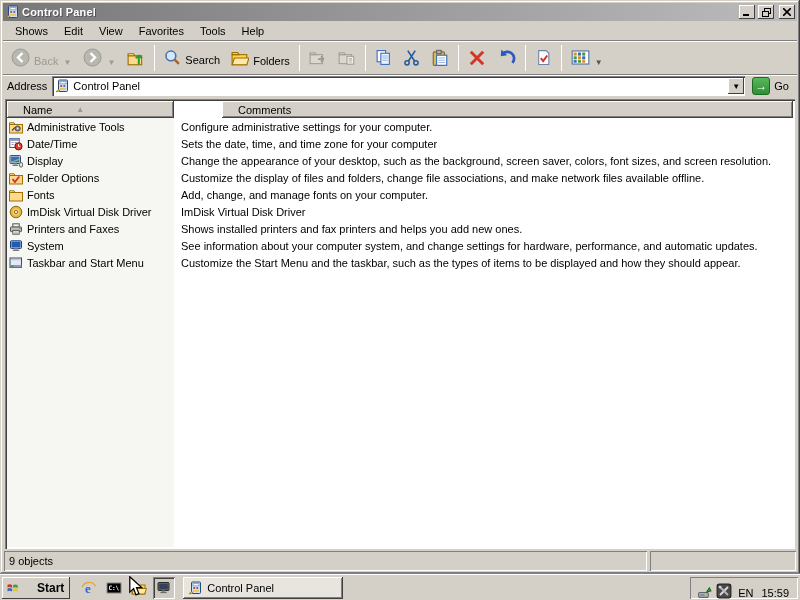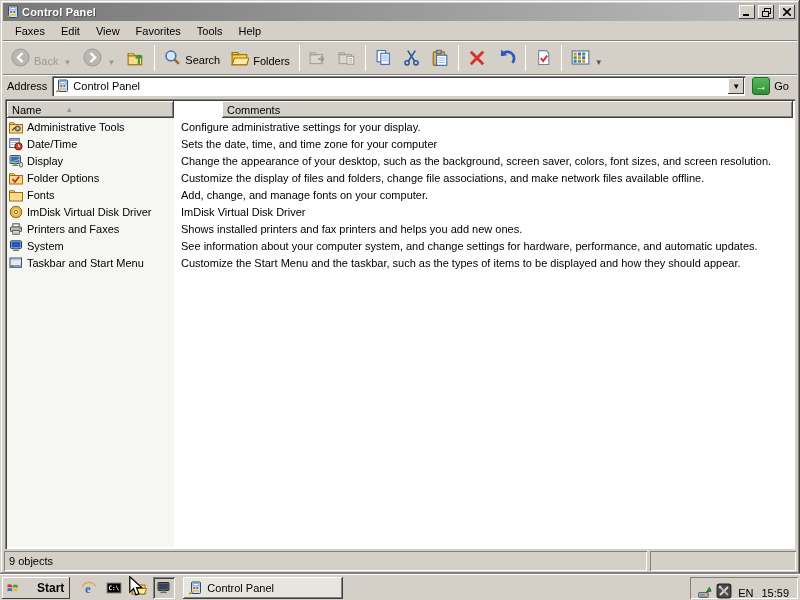--- a/index.html
+++ b/index.html
@@ -37,21 +37,21 @@
   .addr-combo .val { flex:1; }
   .combo-drop { width:16px; height:16px; display:flex; align-items:center; justify-content:center; font-size:8px; }
   .go { display:flex; align-items:center; gap:4px; padding:0 4px 0 2px; }
   .go-icon { width:18px; height:18px; border-radius:3px; background:linear-gradient(#59b85c,#2e8f34); border:1px solid #1c6b22;
              display:flex; align-items:center; justify-content:center; color:#fff; font-weight:bold; font-size:12px; }
 
   .listview { flex:1; background:#fff; position:relative; overflow:hidden;
               box-shadow: inset 1px 1px #808080, inset 2px 2px #404040, inset -1px -1px #ffffff; margin:0 2px; }
   .colshade { position:absolute; left:2px; top:19px; bottom:2px; width:167px; background:#f6f6f3; }
   .lheader { position:absolute; left:2px; right:2px; top:2px; height:17px; display:flex; }
-  .hcell { display:flex; align-items:center; padding:0 5px; background:#d4d0c8;
+  .hcell { display:flex; align-items:center; padding:0 16px; background:#d4d0c8;
            box-shadow: inset -1px -1px #404040, inset 1px 1px #ffffff, inset -2px -2px #808080; }
   .hcell.name { width:167px; }
   .hcell.comments { flex:1;margin-left:48px; }
   .sort-arrow { margin-left:24px; font-size:8px; color:#9a9a94; }
   .rows { position:absolute; left:2px; right:2px; top:19px; }
   .row { height:17px; display:flex; align-items:center; }
   .cell-name { width:167px; display:flex; align-items:center; gap:4px; padding-left:2px; overflow:hidden; white-space:nowrap; }
   .cell-comment { flex:1; padding-left:7px; white-space:nowrap; overflow:hidden; }
   .row .ic { width:14px; height:14px; flex:0 0 14px; }
 
@@ -104,21 +104,21 @@
         </svg>
       </span>
     <span class="cap-btn raised-thin">
         <svg width="8" height="8" viewBox="0 0 8 8">
           <path d="M0 0 L8 8 M8 0 L0 8" stroke="#000" stroke-width="1.6"></path>
         </svg>
       </span>
   </div>
 
   <div class="menubar" id="menubar">
-      <span>Faxes</span>
+      <span>Shows</span>
       <span>Edit</span>
       <span>View</span>
       <span>Favorites</span>
       <span>Tools</span>
       <span>Help</span>
     </div>
 
   <div class="toolbar">
     <span class="tbtn">
       <span>
@@ -302,21 +302,21 @@
               <svg width="14" height="14" viewBox="0 0 14 14">
                 <rect x="0.5" y="4.5" width="13" height="8.5" fill="#ffd98c" stroke="#a07000"></rect>
                 <path d="M0.5 4.5 L0.5 2.8 L5 2.8 L6.2 4.5 Z" fill="#ffe9a8" stroke="#a07000"></path>
                 <circle cx="8.7" cy="8.5" r="2.6" fill="#8a8a8a" stroke="#4a4a4a"></circle>
                 <circle cx="8.7" cy="8.5" r="1" fill="#e0e0e0"></circle>
                 <path d="M3 10.5 L6 7.5" stroke="#4a4a4a" stroke-width="1.2"></path>
               </svg>
             </span>
             <span>Administrative Tools</span>
           </span>
-          <span class="cell-comment">Configure administrative settings for your display.</span>
+          <span class="cell-comment">Configure administrative settings for your computer.</span>
         </div>
         <div class="row">
           <span class="cell-name">
             <span class="ic">
               <svg width="14" height="14" viewBox="0 0 14 14">
                 <rect x="0.8" y="1.5" width="9.5" height="9" fill="#fff" stroke="#445a8a"></rect>
                 <rect x="0.8" y="1.5" width="9.5" height="2.4" fill="#8a9ac4"></rect>
                 <path d="M2.5 5.5 h2 M5.5 5.5 h2 M2.5 7.5 h2 M5.5 7.5 h2" stroke="#99a"></path>
                 <circle cx="9.5" cy="9.3" r="3.6" fill="#e03a2e" stroke="#7a1208"></circle>
                 <path d="M9.5 7.2 v2.1 h1.7" stroke="#fff" stroke-width="1" fill="none"></path>

